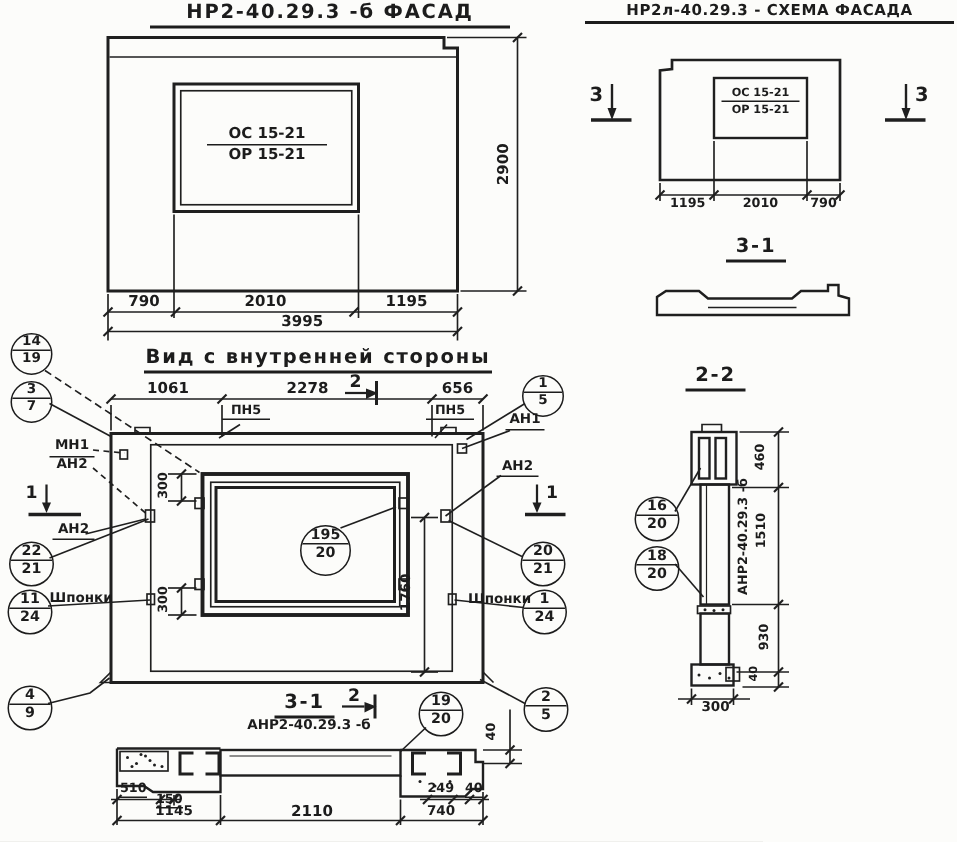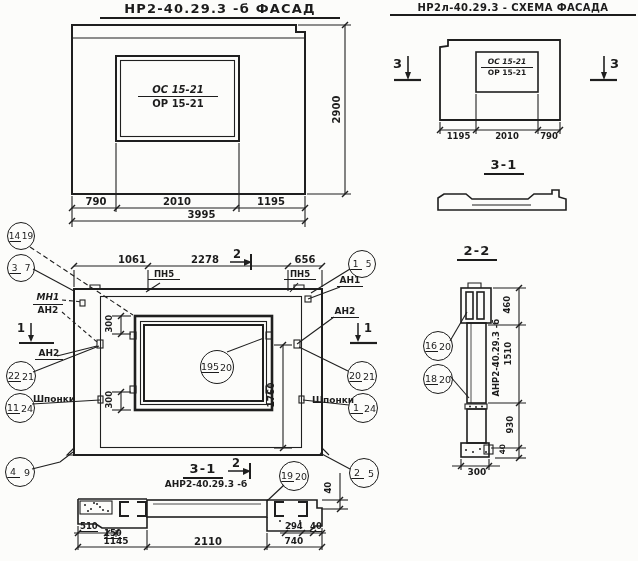--- a/index.html
+++ b/index.html
@@ -12,25 +12,25 @@
   .u1{border-bottom:1.5px solid #1c1c1c;padding-bottom:0px;}
   .s13{font-size:13px;letter-spacing:1.2px;}
   .s12{font-size:10px;letter-spacing:.4px;}
   .s11{font-size:11.5px;}
   .s10{font-size:10px;}
   .s9{font-size:9px;}
   .s8{font-size:8.5px;}
   .s7{font-size:7.5px;}
   .vt{transform:rotate(-90deg);}
   .fr span{display:block;}
-  .fr .num{border-bottom:1.5px solid #1c1c1c;padding:0 2px 1px;font-style:italic;}
+  .fr .num{border-bottom:1.5px solid #1c1c1c;padding:0 2px 1px;}
   .fr .den{padding-top:1px;}
   .co{position:absolute;border:1.7px solid #1c1c1c;border-radius:50%;color:#1c1c1c;
-      font-weight:normal;display:flex;flex-direction:row;align-items:center;
-      justify-content:flex-end;overflow:hidden;background:transparent;}
+      font-weight:bold;display:flex;flex-direction:column;align-items:center;
+      justify-content:flex-start;overflow:hidden;background:transparent;}
   .co .ct{display:block;width:100%;text-align:center;border-bottom:1.5px solid #1c1c1c;}
   .co .cb{display:block;width:100%;text-align:center;}
 </style>
 </head>
 <body>
 
 <div id="canvas">
 
 <svg width="638" height="561" viewBox="0 0 638 561">
   <g stroke="#1f1f1f" stroke-width="1.1" fill="none">
@@ -242,20 +242,21 @@
         <circle cx="480" cy="449" r="1"></circle>
         <circle cx="486" cy="452" r="1"></circle>
     <circle cx="280" cy="521" r="1"></circle>
         <circle cx="290" cy="524" r="1"></circle>
         <circle cx="300" cy="521" r="1"></circle>
   </g>
 </svg>
 
 <div class="t s13 c u" style="left:100px;top:2px;width:240px">НР2-40.29.3 -б  ФАСАД</div>
 <div class="t s12 c u" style="left:390px;top:2px;width:246px">НР2л-40.29.3 - СХЕМА ФАСАДА</div>
+<div class="t s13 c u" style="left:96px;top:232px;width:232px">Вид с внутренней стороны</div>
 <div class="t s13 c u" style="left:484px;top:158px;width:40px">3-1</div>
 <div class="t s13 c u" style="left:457px;top:244px;width:40px">2-2</div>
 <div class="t s13 c u" style="left:183px;top:462px;width:40px">3-1</div>
 <div class="t s9 c" style="left:157px;top:480px;width:98px">АНР2-40.29.3 -б</div>
 <div class="t s8 c vt" style="left:454px;top:353px;width:86px">АНР2-40.29.3 -б</div>
 
 <div class="t s10 c fr" style="left:138px;top:84px;width:80px">
   <span class="num">ОС 15-21</span>
   <span class="den">ОР 15-21</span>
 </div>
@@ -268,21 +269,21 @@
 <div class="t s7 c fr" style="left:481px;top:58px;width:52px">
   <span class="num">ОС 15-21</span>
   <span class="den">ОР 15-21</span>
 </div>
 <div class="t s8 c" style="left:441px;top:132px;width:35px">1195</div>
 <div class="t s8 c" style="left:477px;top:132px;width:60px">2010</div>
 <div class="t s8 c" style="left:537px;top:132px;width:24px">790</div>
 <div class="t s13" style="left:393px;top:57px">3</div>
 <div class="t s13" style="left:610px;top:57px">3</div>
 
-<div class="t s10 c" style="left:100px;top:254px;width:64px">1061</div>
+<div class="t s10 c" style="left:80px;top:254px;width:64px">1061</div>
 <div class="t s10 c" style="left:160px;top:254px;width:90px">2278</div>
 <div class="t s10 c" style="left:285px;top:254px;width:40px">656</div>
 <div class="t s11" style="left:233px;top:248px">2</div>
 <div class="t s11" style="left:232px;top:457px">2</div>
 <div class="t s11" style="left:17px;top:322px">1</div>
 <div class="t s11" style="left:364px;top:322px">1</div>
 <div class="t s8 c u1" style="left:148px;top:270px;width:32px">ПН5</div>
 <div class="t s8 c u1" style="left:284px;top:270px;width:32px">ПН5</div>
 <div class="t s9 c fr" style="left:33px;top:293px;width:30px">
   <span class="num">МН1</span>
@@ -302,21 +303,21 @@
 <div class="t s8 c vt" style="left:493px;top:349px;width:32px">1510</div>
 <div class="t s8 c vt" style="left:498px;top:420px;width:26px">930</div>
 <div class="t s7 c vt" style="left:494px;top:445px;width:18px">40</div>
 <div class="t s9 c" style="left:462px;top:468px;width:30px">300</div>
 
 <div class="t s8 u1" style="left:80px;top:522px">510</div>
 <div class="t s8 u1" style="left:104px;top:529px">150</div>
 <div class="t s9 c" style="left:96px;top:537px;width:40px">1145</div>
 <div class="t s10 c" style="left:185px;top:536px;width:46px">2110</div>
 <div class="t s9 c" style="left:277px;top:537px;width:34px">740</div>
-<div class="t s8" style="left:285px;top:522px">294</div>
+<div class="t s8" style="left:285px;top:522px">249</div>
 <div class="t s8 u1" style="left:310px;top:522px">40</div>
 
 <div class="co" style="left:7px;top:222px;width:26px;height:26px;font-size:9px">
   <span class="ct">14</span>
       <span class="cb">19</span>
 </div>
 <div class="co" style="left:7px;top:254px;width:26px;height:26px;font-size:9px">
   <span class="ct">3</span>
       <span class="cb">7</span>
 </div>

